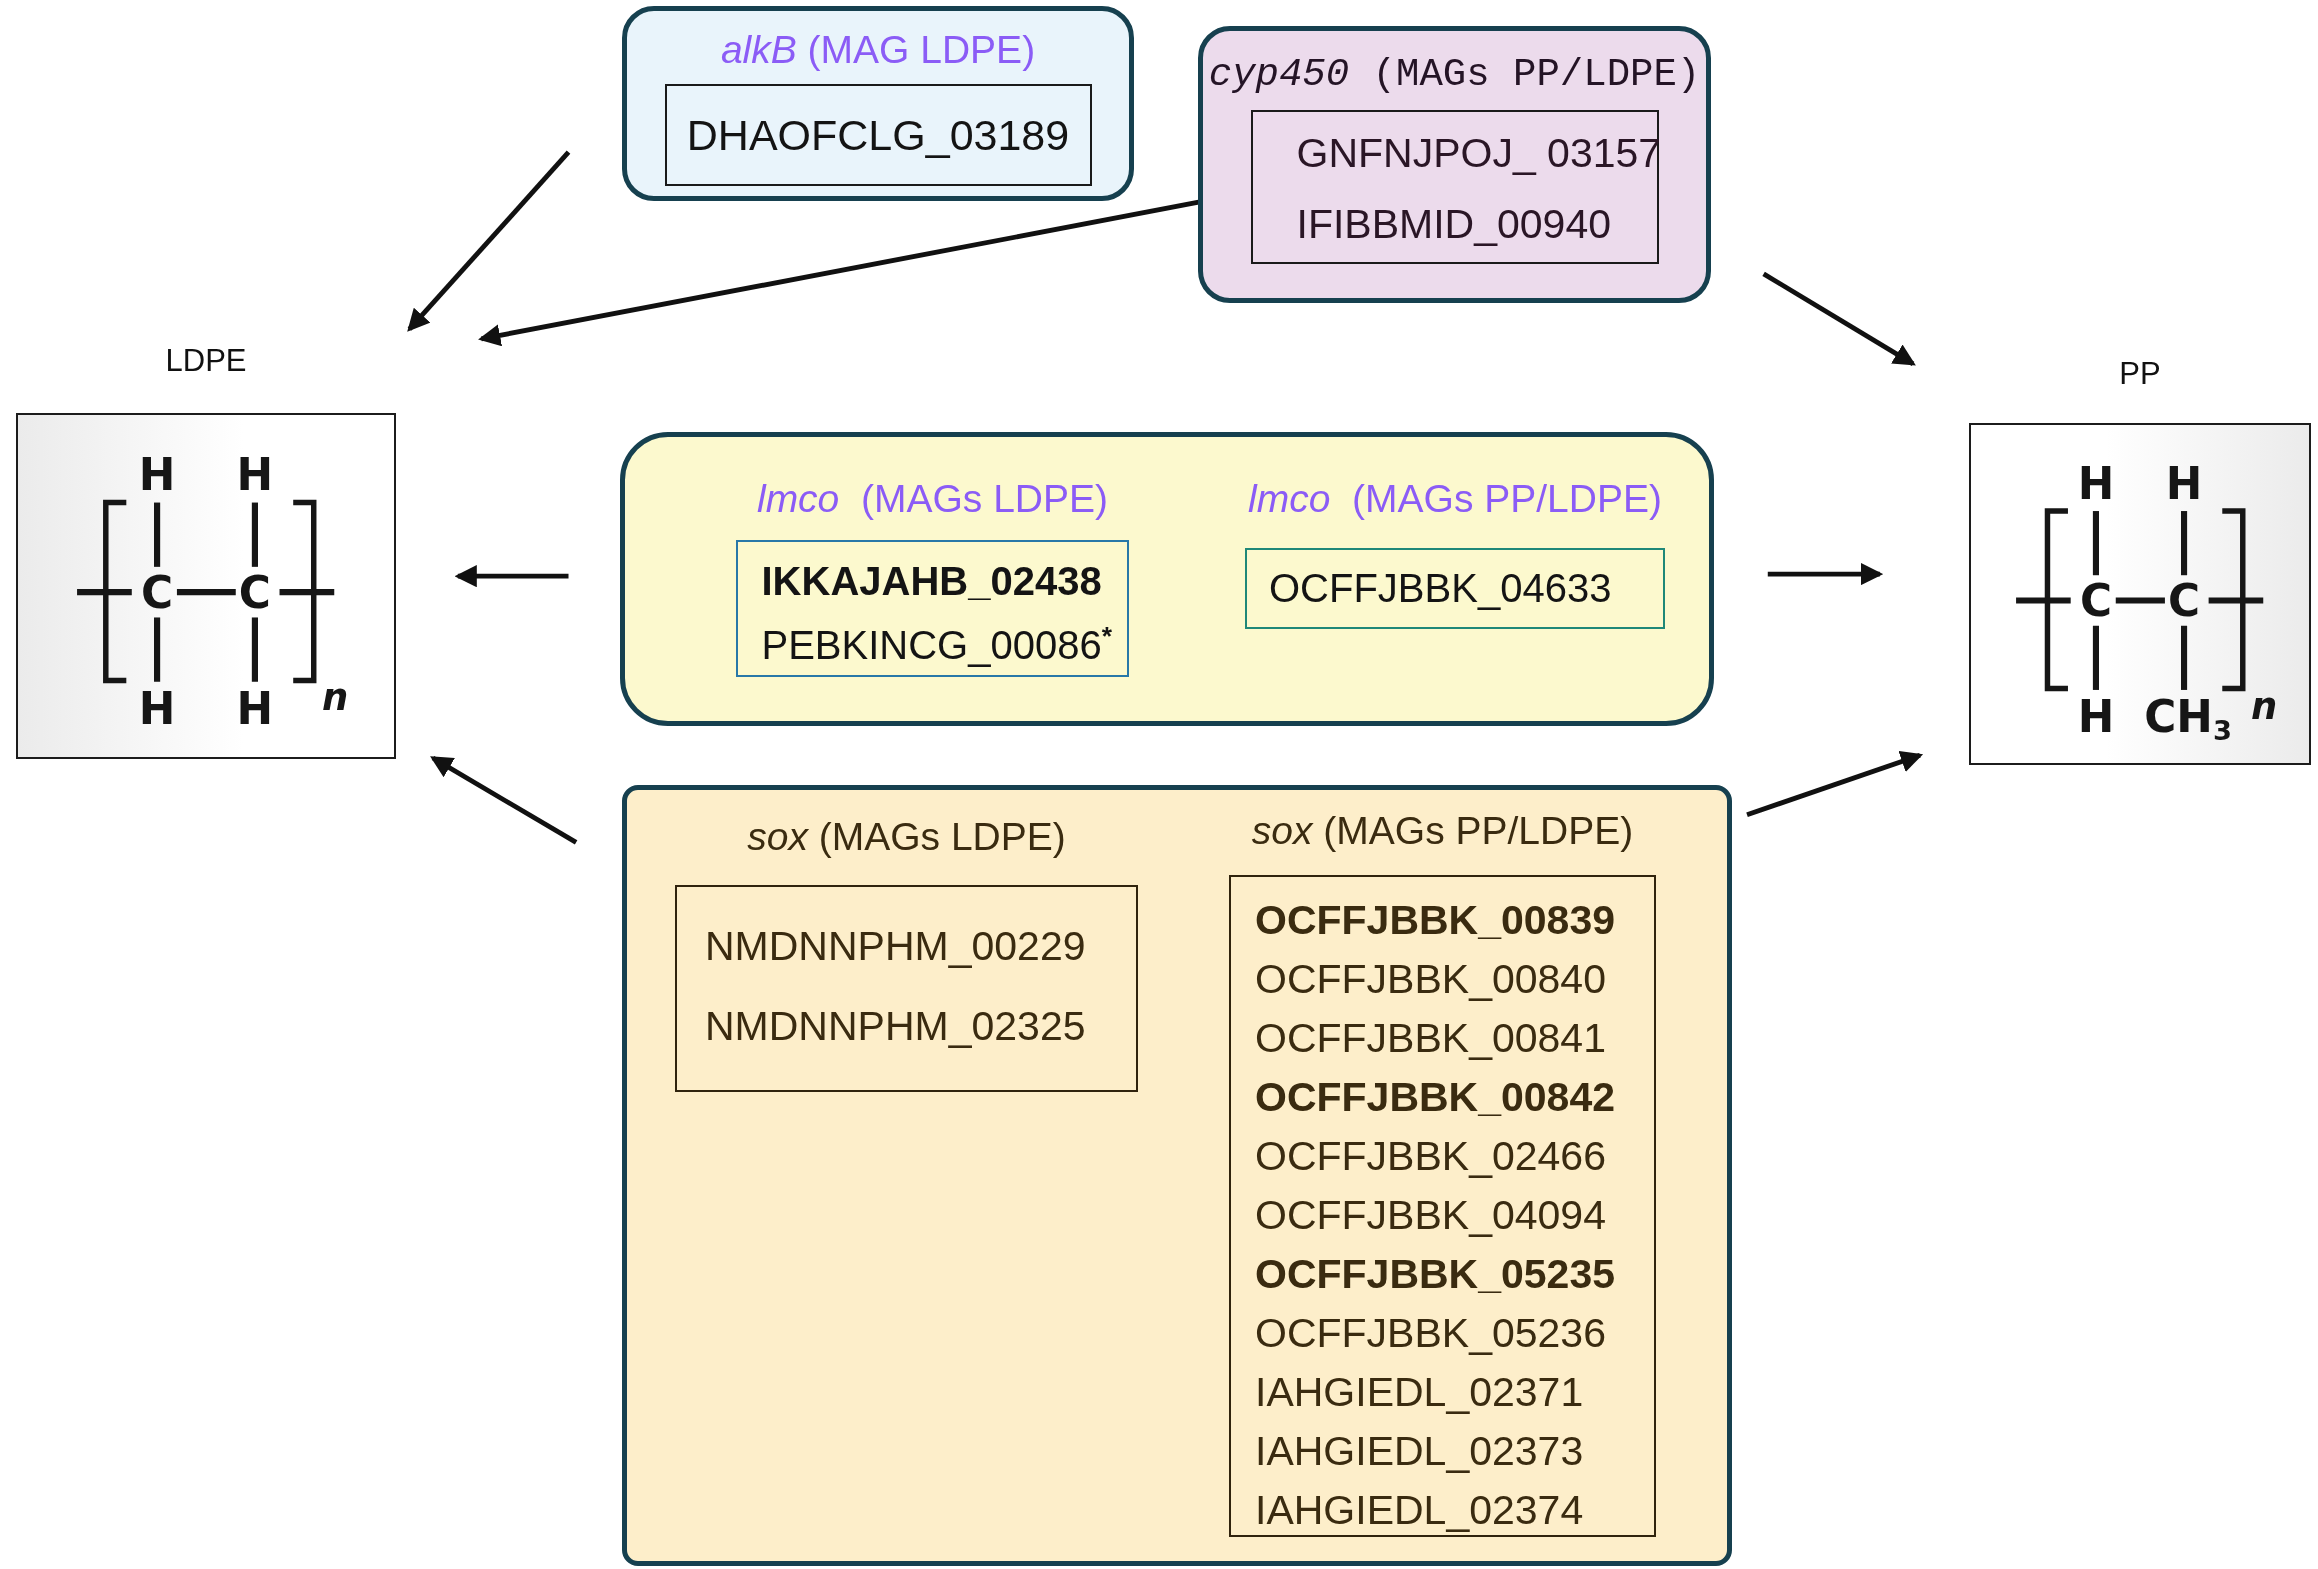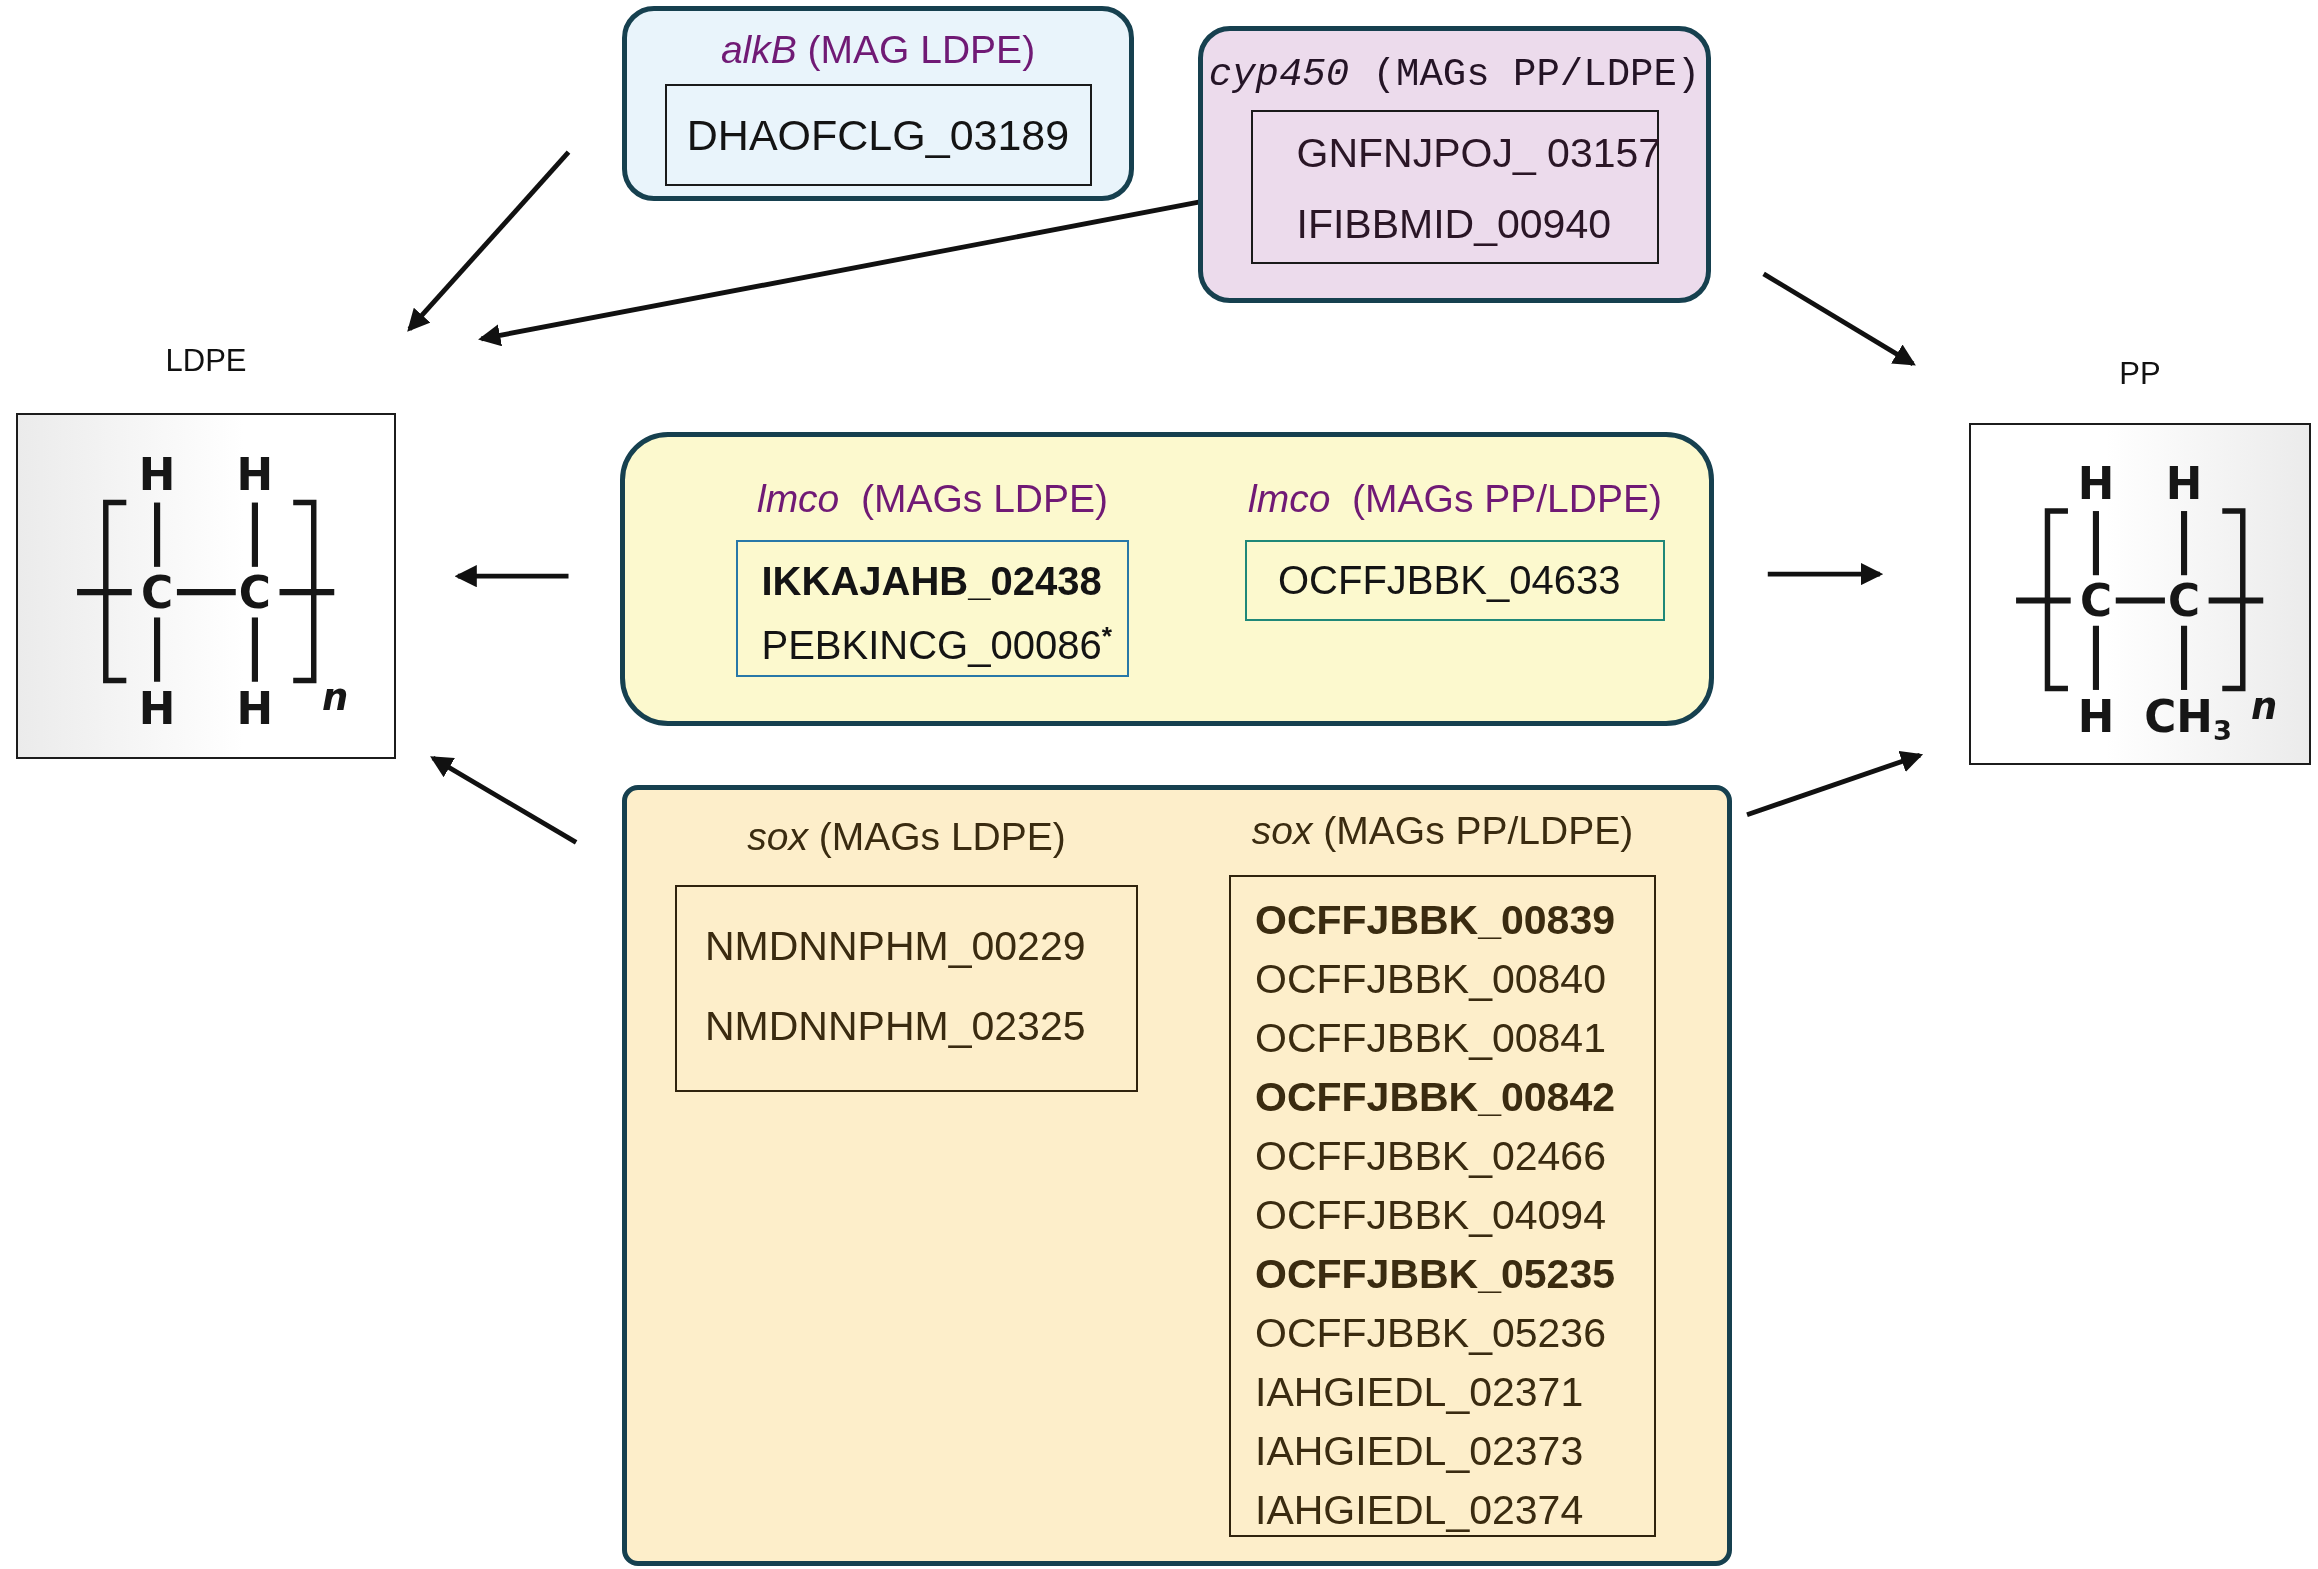--- a/index.html
+++ b/index.html
@@ -26,21 +26,21 @@
   .atom{font-family:"DejaVu Sans",sans-serif;font-weight:700;font-size:64px;fill:#161616;text-anchor:middle;}
   .atom-n{font-family:"DejaVu Sans",sans-serif;font-style:italic;font-weight:700;font-size:54px;fill:#161616;}
 
   
   .gene-box{position:absolute;box-sizing:border-box;border:5.5px solid #16404f;}
   .gb-alkb   {left:622px;top:5.5px;width:512px;height:195px;background:#e9f4fb;border-radius:32px;}
   .gb-cyp450 {left:1198px;top:26px;width:513px;height:277px;background:#ecdbec;border-radius:32px;}
   .gb-lmco   {left:620px;top:432px;width:1094px;height:294px;background:#fcf9ce;border-radius:48px;}
   .gb-sox    {left:622px;top:785px;width:1110px;height:781px;background:#fdeeca;border-radius:16px;}
 
-  .box-header{text-align:center;font-size:39px;line-height:46px;color:#701a75;white-space:nowrap;}
+  .box-header{text-align:center;font-size:39px;line-height:46px;color:#8b5cf6;white-space:nowrap;}
   .box-header .gene{font-style:italic;}
   .gb-sox .box-header,.gb-sox .gene-line{color:#3a2b10;}
   .gb-cyp450 .box-header{color:#241426;}
 
   .id-box{box-sizing:border-box;border:2.8px solid #1a1a1a;}
   .gene-line{font-size:41px;white-space:nowrap;}
   .gene-line.b{font-weight:700;}
   .gene-line sup{font-size:66%;font-weight:700;vertical-align:super;line-height:0;}
 
   
@@ -51,21 +51,21 @@
   
   .gb-cyp450 .box-header{margin-top:21px;font-family:Liberation Mono, monospace;}
   .cyp-ids{width:408px;height:154px;margin:12.4px auto 0 auto;padding:5.5px 0 0 31px;}
   .cyp-ids .gene-line{line-height:71px;color:#2a1626;margin-left:13px;}
 
   
   .col{position:absolute;}
   .lmco-left {left:66px; top:39px;width:393px;padding-left:45px;}
   .lmco-right{left:620px;top:39px;width:420px;}
   .lmco-left  .id-box{margin-top:18px;height:137px;border-color:#2878a8;padding:7px 0 0 23.5px;}
-  .lmco-right .id-box{margin-top:18px;height:81px;border-color:#1f8878;display:flex;align-items:center;padding-left:31px;}
+  .lmco-right .id-box{margin-top:26px;height:81px;border-color:#1f8878;display:flex;align-items:center;padding-left:22px;}
   .lmco-left .gene-line{font-size:40px;line-height:64px;}
   .lmco-right .gene-line{font-size:40px;}
 
   
   .sox-left {left:48px; top:23.5px;width:463px;}
   .sox-right{left:602px;top:18px;width:427px;}
   .sox-left  .id-box{margin-top:25px;height:207px;border-color:#30230d;padding:19.4px 0 0 28px;}
   .sox-right .id-box{margin-top:21px;height:662px;border-color:#30230d;padding:14px 0 0 24px;}
   .sox-left  .gene-line{line-height:80px;}
   .sox-right .gene-line{line-height:59px;}

